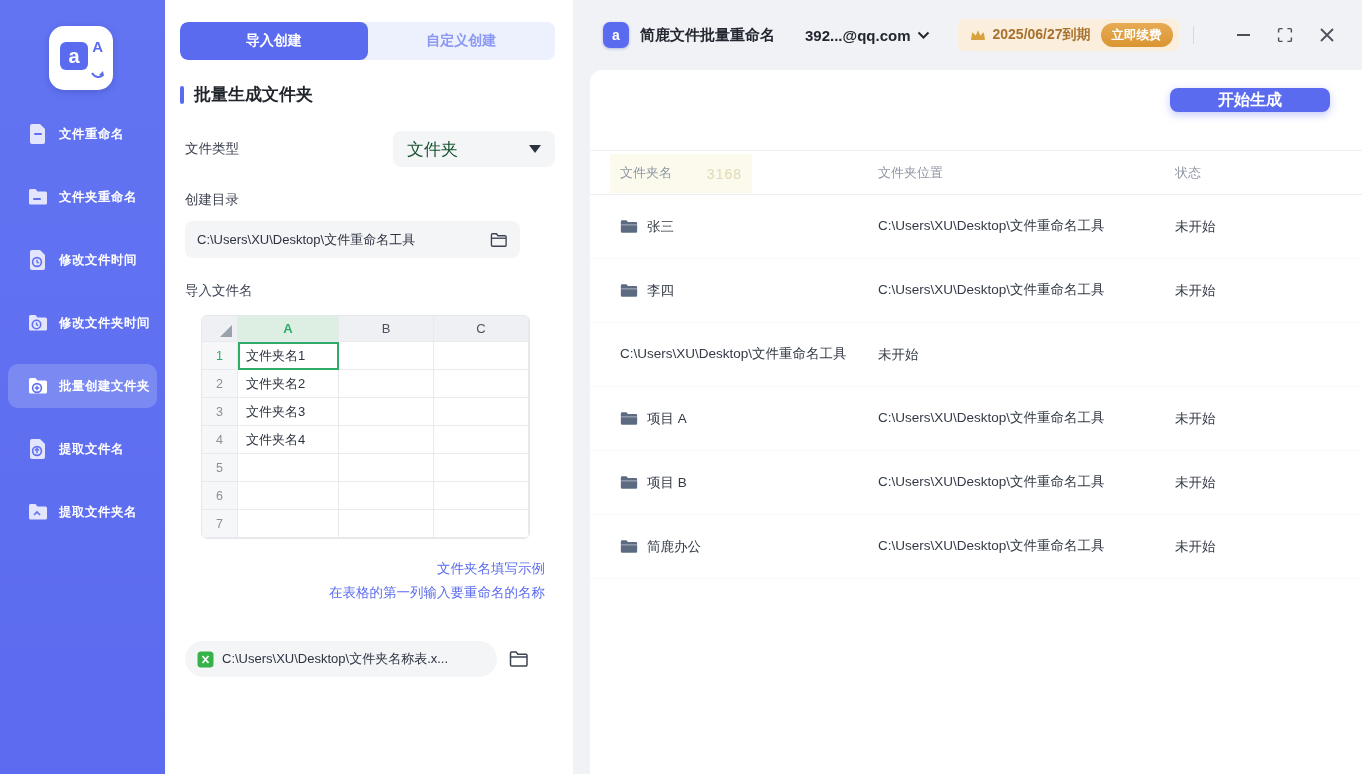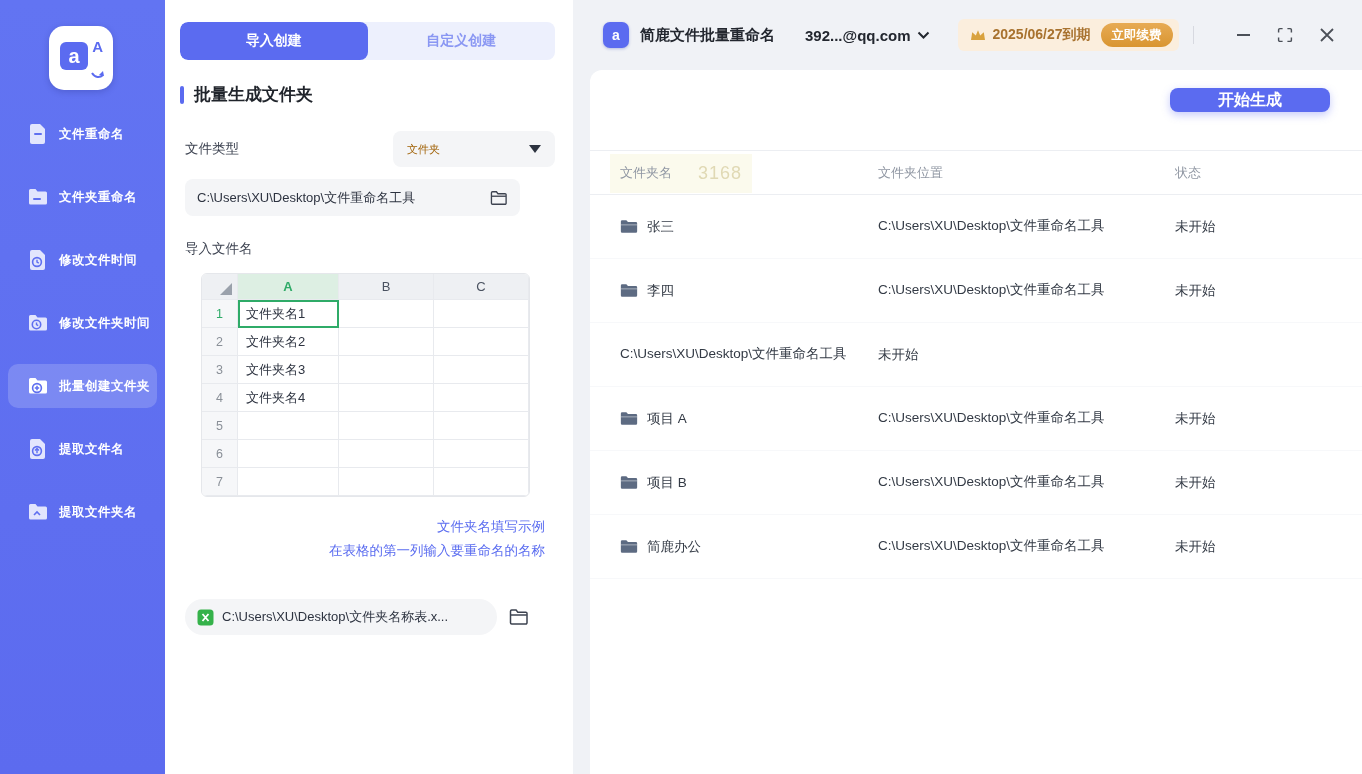--- a/index.html
+++ b/index.html
@@ -51,21 +51,21 @@
   .section-title-row { margin:23px 0 0 15px; display:flex; align-items:center; }
   .section-bar { width:4px; height:18px; background:#5b6bf0; border-radius:2px; margin-right:10px; }
   .section-title { font-size:17px; font-weight:bold; color:#20242b; }
   .mid-body { padding:0 18px 0 20px; }
   .field-row { margin-top:25px; display:flex; align-items:center; justify-content:space-between; }
   .field-label { font-size:13.5px; color:#3e4452; }
   .select-box {
     width:162px; height:36px; background:#f4f5f7; border-radius:8px;
     display:flex; align-items:center; padding:0 14px; cursor:pointer;
   }
-  .select-value { flex:1; font-size:11px; color:#a16207; }
+  .select-value { flex:1; font-size:17px; color:#14532d; }
   .select-caret { width:0; height:0; border-left:6px solid transparent; border-right:6px solid transparent; border-top:8px solid #2d3340; }
   .block-label { margin-top:24px; font-size:13.5px; color:#3e4452; }
   .path-input {
     margin-top:12px; width:335px; height:37px; background:#f4f5f7; border-radius:8px;
     display:flex; align-items:center; padding:0 12px; cursor:text;
   }
   .path-text { flex:1; font-size:13px; color:#2d3340; white-space:nowrap; overflow:hidden; }
   .in-folder-icon { flex:0 0 auto; margin-left:8px; cursor:pointer; }
 
   
@@ -146,21 +146,21 @@
   .rt-header {
     height:45px; display:grid; grid-template-columns:258px 297px 1fr;
     align-items:center; padding-left:30px;
     border-top:1px solid #eceef2; border-bottom:1px solid #eceef2;
     position:relative;
   }
   .rt-h { font-size:13px; color:#9097a3; position:relative; z-index:1; }
   .watermark {
     position:absolute; left:20px; top:3px; width:142px; height:39px;
     background:#fbfaed; z-index:0; display:flex; align-items:center; justify-content:flex-end;
-    padding-right:10px; font-size:18px; color:#e0d9b4; letter-spacing:1px;
+    padding-right:10px; font-size:14px; color:#e0d9b4; letter-spacing:1px;
   }
   .rt-row {
     height:64px; display:grid; grid-template-columns:258px 297px 1fr;
     align-items:center; padding-left:30px; border-bottom:1px solid #f7f8fa;
   }
   .rt-name { display:flex; align-items:center; font-size:13.5px; color:#333a45; }
   .rt-folder-icon { margin-right:9px; display:flex; }
   .rt-path { width:232px; font-size:13.5px; color:#333a45; line-height:1.55; word-break:break-all; }
   .rt-status { font-size:13.5px; color:#333a45; }
 </style>
@@ -258,20 +258,21 @@
 
     <div class="mid-body">
       <div class="field-row">
         <span class="field-label">文件类型</span>
         <div class="select-box">
           <span class="select-value">文件夹</span>
           <span class="select-caret"></span>
         </div>
       </div>
 
+      <div class="block-label">创建目录</div>
       <div class="path-input">
         <span class="path-text">C:\Users\XU\Desktop\文件重命名工具</span>
         <svg class="in-folder-icon" width="18" height="16" viewBox="0 0 20 18">
           <path d="M1.5 3.2A1.2 1.2 0 0 1 2.7 2h4.4l1.7 2.2h8A1.2 1.2 0 0 1 18 5.4v9.4a1.2 1.2 0 0 1-1.2 1.2H2.7a1.2 1.2 0 0 1-1.2-1.2z" fill="none" stroke="#3d4350" stroke-width="1.5"></path>
           <path d="M1.8 7h16" stroke="#3d4350" stroke-width="1.5"></path>
         </svg>
       </div>
 
       <div class="block-label">导入文件名</div>
 

